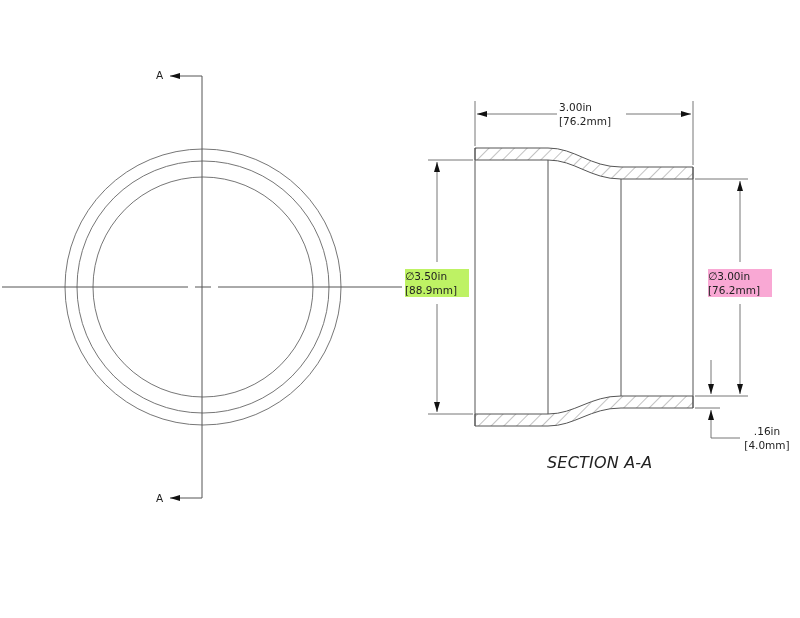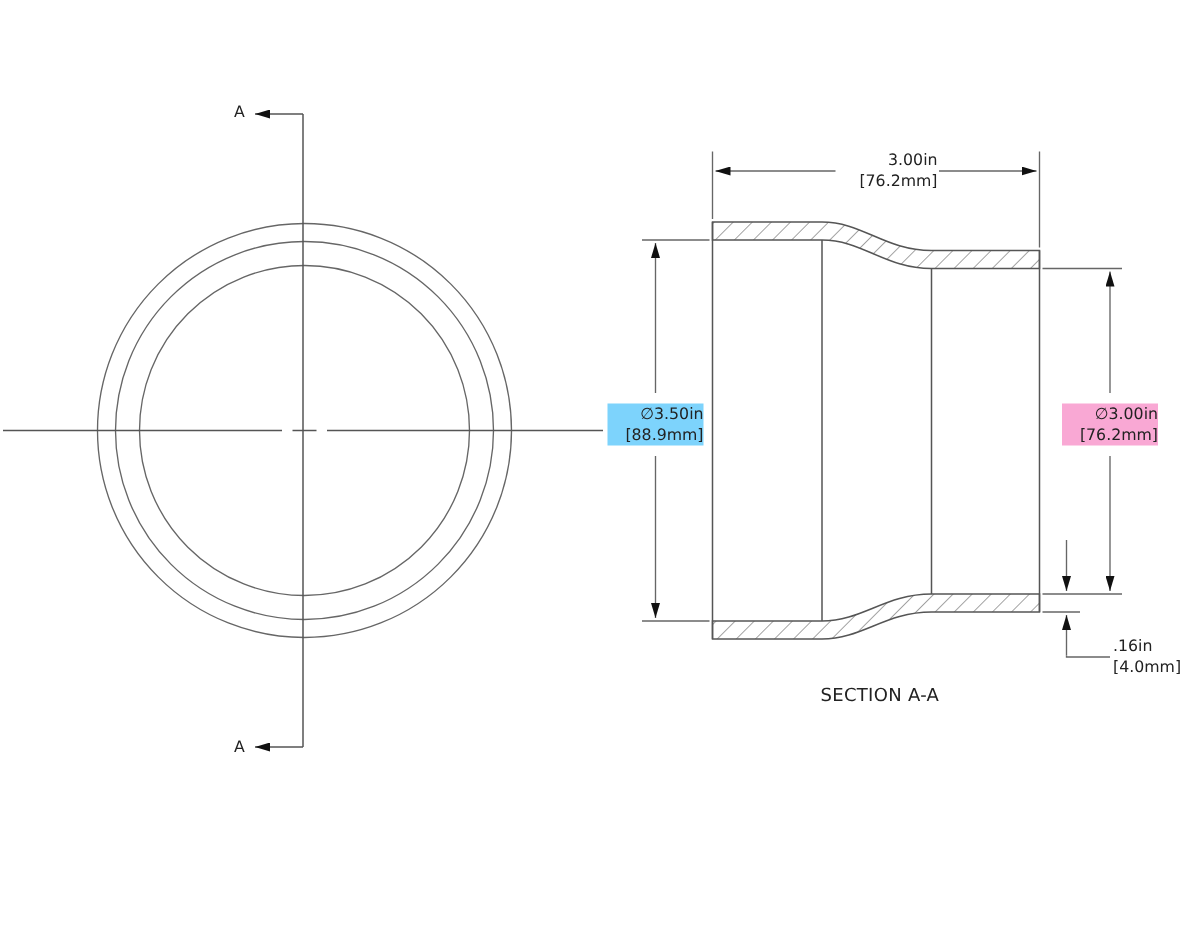--- a/index.html
+++ b/index.html
@@ -1,22 +1,22 @@
 <!DOCTYPE html>
 <html><head>
   <meta charset="utf-8">
   <style>
     html, body { margin: 0; padding: 0; background: #ffffff; }
     body { width: 800px; height: 618px; position: relative; overflow: hidden; font-family: "DejaVu Sans", sans-serif; }
     #drawing { position: absolute; left: 0; top: 0; width: 800px; height: 618px; }
     .ln { stroke: #555555; stroke-width: 1; fill: none; }
     .thin { stroke: #666666; stroke-width: 0.9; fill: none; }
     .txt { position: absolute; font-family: "DejaVu Sans", sans-serif; font-size: 10.5px; color: #222222; line-height: 14px; white-space: nowrap; }
-    .dim { text-align: right; }
-    .sec-label { font-size: 12px; letter-spacing: 0.2px; }
+    .dim { text-align: left; }
+    .sec-label { font-size: 16px; letter-spacing: 0.2px; font-style: italic; }
     .a-label { font-size: 10.5px; }
   </style>
 </head>
 <body>
 
 <svg id="drawing" viewBox="0 0 800 618" xmlns="http://www.w3.org/2000/svg">
   <defs>
     <pattern id="hatch" patternUnits="userSpaceOnUse" width="9" height="9" patternTransform="rotate(45)">
       <line x1="0" y1="0" x2="0" y2="9" stroke="#777777" stroke-width="0.9"></line>
     </pattern>
@@ -73,32 +73,32 @@
 </svg>
 
 <div class="txt a-label" style="left:156px; top:68px;">A</div>
 <div class="txt a-label" style="left:156px; top:491px;">A</div>
 
 <div class="txt dim" style="left:559px; top:100px; width:66px;">
   <div>3.00in</div>
   <div>[76.2mm]</div>
 </div>
 
-<div class="txt dim" style="left:405px; top:269px; width:64px; background:#7dd3fc;">
+<div class="txt dim" style="left:405px; top:269px; width:64px; background:#bef264;">
   <div>
     <span>∅</span><span>3.50in</span>
   </div>
   <div>[88.9mm]</div>
 </div>
 
 <div class="txt dim" style="left:708px; top:269px; width:64px; background:#f9a8d4;">
   <div>
     <span>∅</span><span>3.00in</span>
   </div>
   <div>[76.2mm]</div>
 </div>
 
-<div class="txt" style="left:742px; top:424px; width:50px;">
+<div class="txt" style="left:742px; top:424px; text-align:center; width:50px;">
   <div>.16in</div>
   <div>[4.0mm]</div>
 </div>
 
 <div class="txt sec-label" style="left:547px; top:456px;">SECTION A-A</div>
 
 </body></html>

